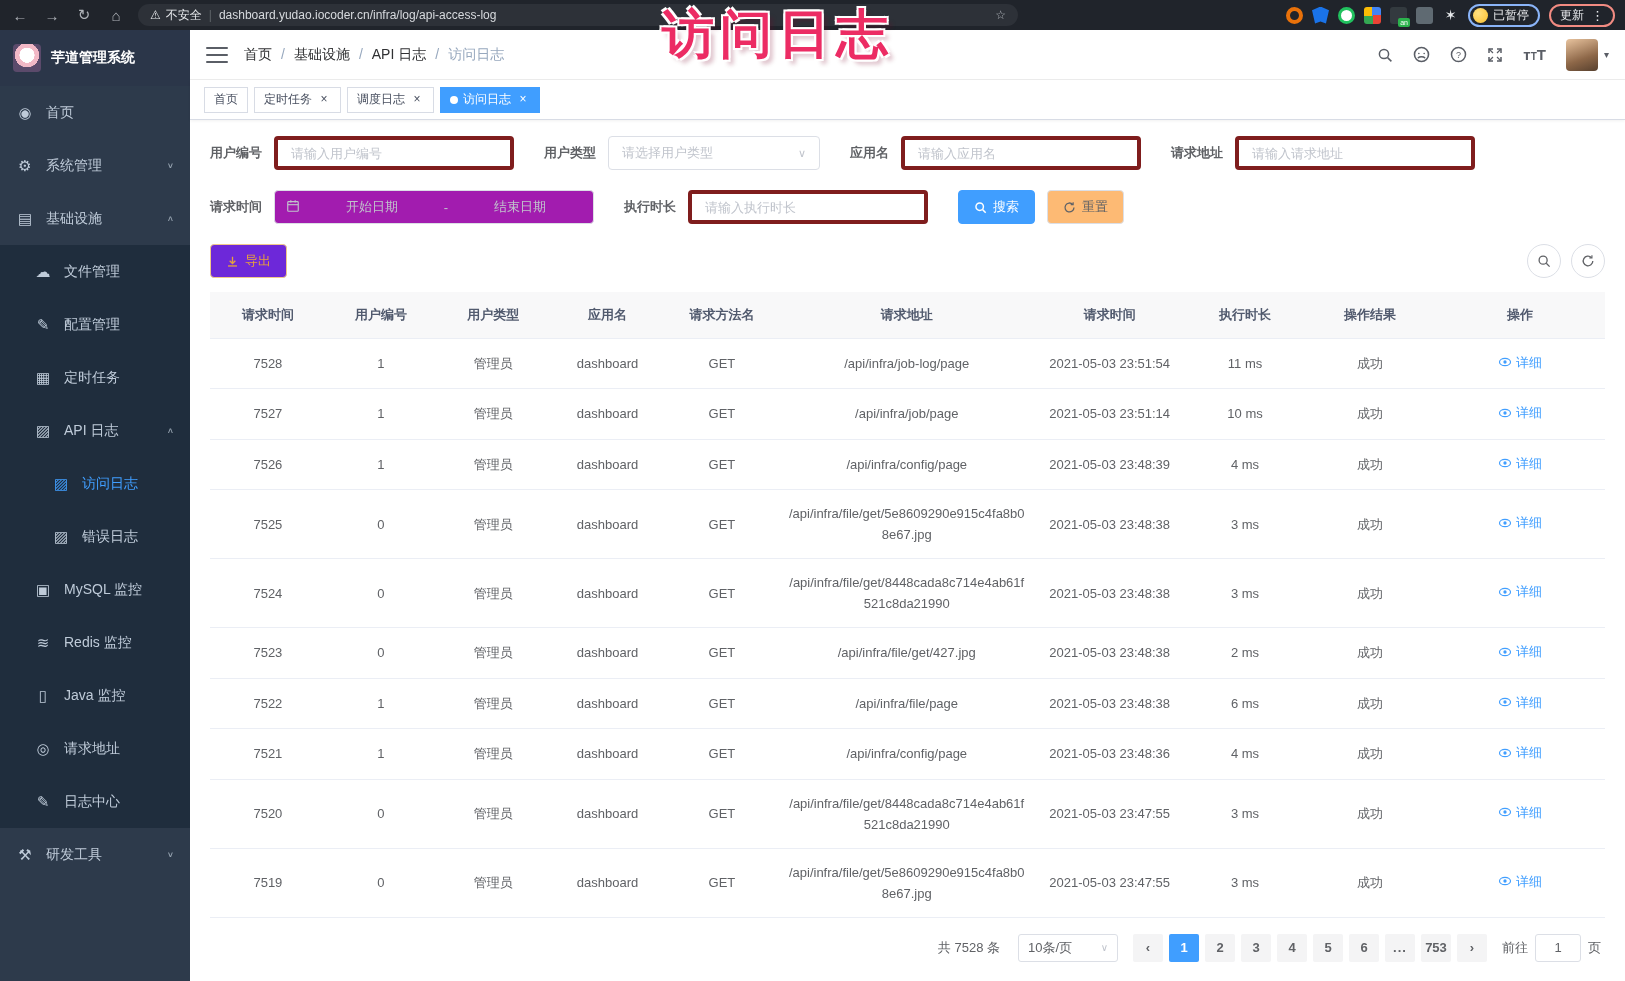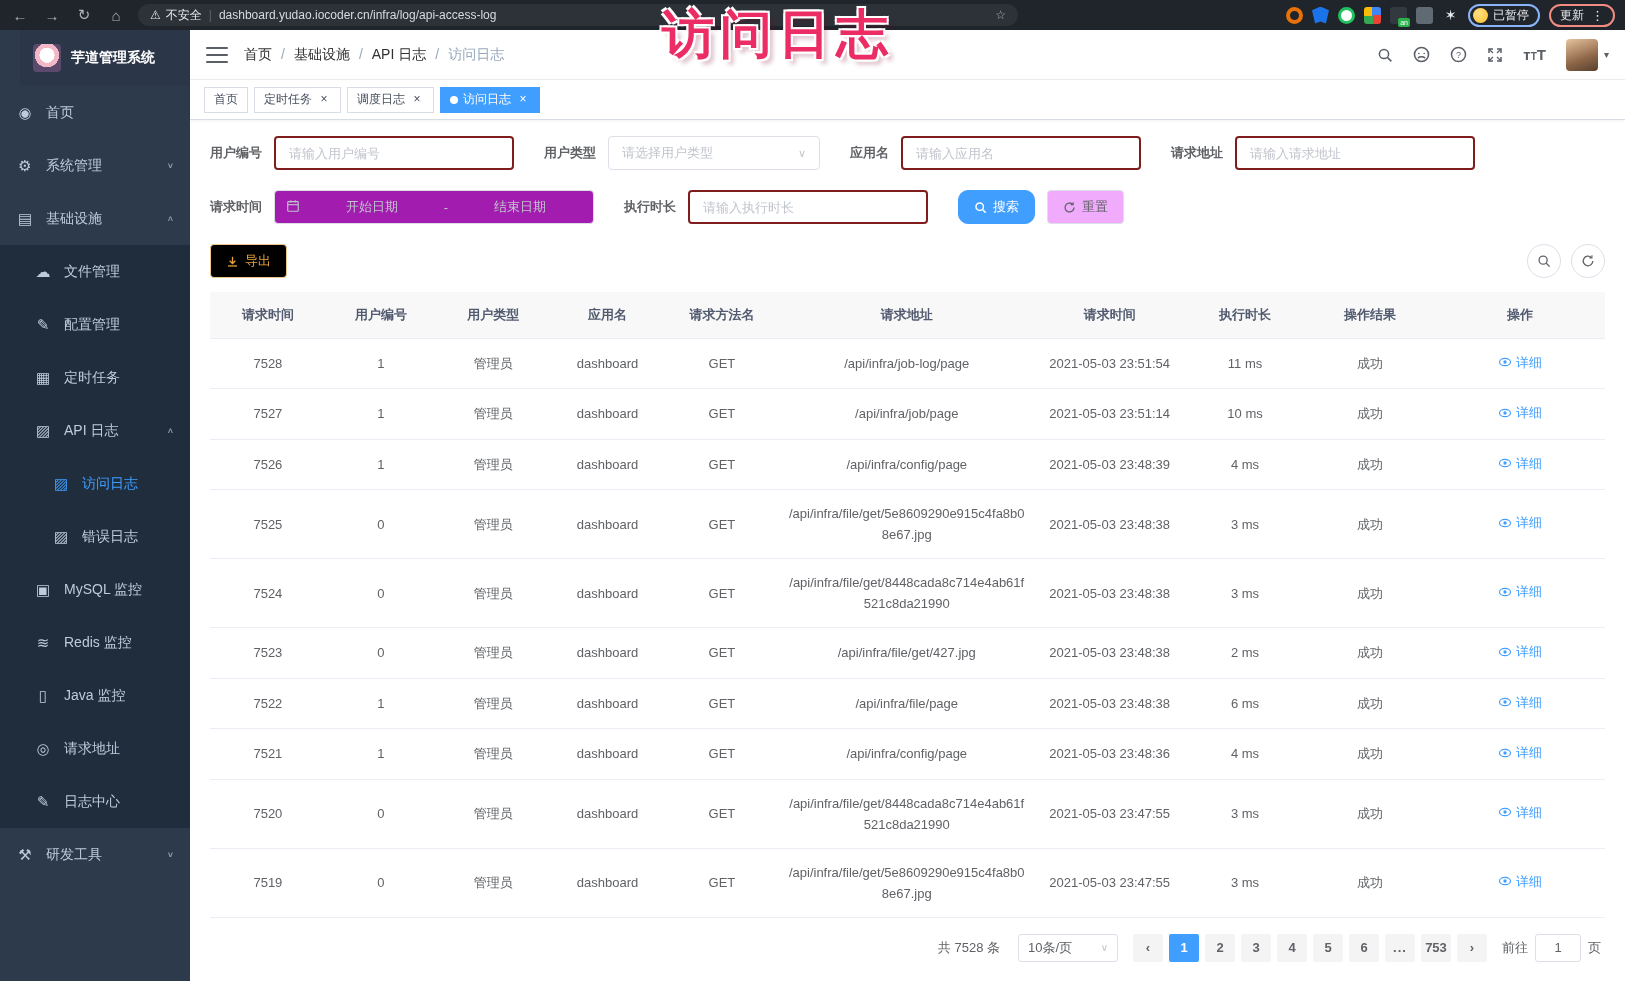--- a/index.html
+++ b/index.html
@@ -30,21 +30,21 @@
   .pill-update { border:2px solid #f28b82; }
   .kebab { color:#e8eaed; font-size:13px; margin-left:2px; }
 
   
   .watermark { position:absolute; top:0px; left:662px; z-index:50; font-size:52px; font-weight:900; letter-spacing:6px; color:#ec2c64; pointer-events:none;
     text-shadow:-2px -2px 0 #fff, 2px -2px 0 #fff, -2px 2px 0 #fff, 2px 2px 0 #fff, 5px 5px 4px rgba(120,0,40,.25); }
 
   
   .app { display:flex; height:951px; }
   .sidebar { width:190px; background:#2d3a4b; color:#bfcbd9; flex-shrink:0; }
-  .logo-row { height:56px; display:flex; align-items:center; gap:10px; padding:8px 13px; background:#2b3649;margin-left:20px; }
+  .logo-row { height:56px; display:flex; align-items:center; gap:10px; padding:8px 13px; background:#2b3649; }
   .logo-img { width:28px; height:28px; border-radius:4px; background:radial-gradient(circle at 50% 40%, #fff 0 34%, #f2b8c6 35% 55%, #5b4a6b 56%); flex-shrink:0; }
   .logo-title { color:#fff; font-size:14px; font-weight:bold; white-space:nowrap; }
   .menu-item { height:53px; display:flex; align-items:center; gap:12px; padding:0 16px; font-size:14px; cursor:pointer; }
   .menu-item .glyph { width:18px; text-align:center; font-size:15px; flex-shrink:0; }
   .menu-item .arrow { margin-left:auto; font-size:10px; color:#96a3b0; transform:scaleY(.8); }
   .menu-item.lv2 { padding-left:34px; background:#1f2d3d; }
   .menu-item.lv3 { padding-left:52px; background:#1f2d3d; }
   .menu-item.active { color:#409eff; }
 
   .main { flex:1; display:flex; flex-direction:column; background:#fff; min-width:0; }
@@ -70,30 +70,30 @@
   .tag { height:26px; display:inline-flex; align-items:center; gap:5px; border:1px solid #d8dce5; background:#fff; color:#495060; font-size:12px; padding:0 9px; cursor:pointer; }
   .tag .dot { width:8px; height:8px; border-radius:50%; background:#fff; }
   .tag .tag-close { font-size:12px; line-height:1; border-radius:50%; width:14px; height:14px; text-align:center; }
   .tag.active { background:#409eff; border-color:#409eff; color:#fff; }
 
   
   .content { flex:1; padding:16px 20px 0; overflow:hidden; }
   .filter-row { display:flex; align-items:center; margin-bottom:20px; }
   .field { display:flex; align-items:center; margin-right:30px; }
   .flabel { font-size:13px; font-weight:700; color:#606266; margin-right:12px; white-space:nowrap; }
-  .finput { width:240px; height:34px; border:2px solid #7f1d1d; border-radius:4px; padding:0 13px; font-size:13px; color:#606266; background:#fff; font-family:inherit; }
+  .finput { width:240px; height:34px; border:4px solid #7f1d1d; border-radius:4px; padding:0 13px; font-size:13px; color:#606266; background:#fff; font-family:inherit; }
   .finput::placeholder { color:#c0c4cc; }
   .fselect { width:212px; height:34px; border:1px solid #dcdfe6; border-radius:4px; padding:0 13px; font-size:13px; color:#c0c4cc; background:#fff; display:flex; align-items:center; cursor:pointer; }
   .fselect .sel-caret { margin-left:auto; font-size:11px; color:#c0c4cc; }
   .fdate { width:320px; height:34px; border:1px solid #dcdfe6; border-radius:4px; padding:0 11px; font-size:13px; color:#c0c4cc; background:#a21caf; display:flex; align-items:center; gap:10px; }
   .fdate .dsep { color:#c0c4cc; }
   .fdate span.dtext { flex:1; text-align:center; }
-  .btn { height:34px; border-radius:4px; font-size:13px; display:inline-flex; align-items:center; gap:6px; padding:0 15px; cursor:pointer; border:1px solid #dcdfe6; background:#f0abfc; color:#606266; font-family:inherit; }
+  .btn { height:34px; border-radius:4px; font-size:13px; display:inline-flex; align-items:center; gap:6px; padding:0 15px; cursor:pointer; border:1px solid #dcdfe6; background:#fdba74; color:#606266; font-family:inherit; }
   .btn-primary { background:#409eff; border-color:#409eff; color:#fff; }
-  .btn-warning-plain { background:#000000; border-color:#f0c78a; color:#e6a23c;text-align:center; }
+  .btn-warning-plain { background:#6d28d9; border-color:#f0c78a; color:#e6a23c;text-align:center; }
   .toolbar { display:flex; align-items:center; margin-bottom:14px; }
   .toolbar-right { margin-left:auto; display:flex; gap:10px; }
   .circle-btn { width:34px; height:34px; border-radius:50%; border:1px solid #dcdfe6; background:#fff; color:#606266; display:flex; align-items:center; justify-content:center; cursor:pointer; }
 
   
   table { width:100%; border-collapse:collapse; table-layout:fixed; font-size:13px; color:#606266; }
   thead th { background:#f8f8f9; color:#515a6e; font-weight:700; height:46px; padding:0 6px; text-align:center; border-bottom:1px solid #ebeef5; }
   tbody td { border-bottom:1px solid #ebeef5; padding:13px 8px; text-align:center; line-height:21px; word-break:break-all; }
   .detail-link { color:#409eff; display:inline-flex; align-items:center; gap:4px; cursor:pointer; white-space:nowrap; }
 
@@ -362,21 +362,21 @@
                 </svg></span>
             <span class="dtext">开始日期</span>
             <span class="dsep">-</span>
             <span class="dtext">结束日期</span>
           </div>
         </div>
         <div class="field">
           <span class="flabel">执行时长</span>
           <input class="finput" placeholder="请输入执行时长" style="">
         </div>
-        <button class="btn btn-primary" style="margin-right:12px;border-radius:10px;">
+        <button class="btn btn-primary" style="margin-right:12px;">
           <svg width="13" height="13" viewBox="0 0 16 16">
               <circle cx="7" cy="7" r="4.6" fill="none" stroke="currentColor" stroke-width="1.8"></circle>
               <line x1="10.6" y1="10.6" x2="14.4" y2="14.4" stroke="currentColor" stroke-width="1.8"></line>
             </svg>
           <span>搜索</span>
         </button>
         <button class="btn">
           <svg width="13" height="13" viewBox="0 0 16 16" fill="none" stroke="currentColor" stroke-width="1.6">
               <path d="M13.5 8a5.5 5.5 0 1 1-1.6-3.9"></path>
               <path d="M12.5 1.5v3h-3" stroke-width="1.4"></path>

